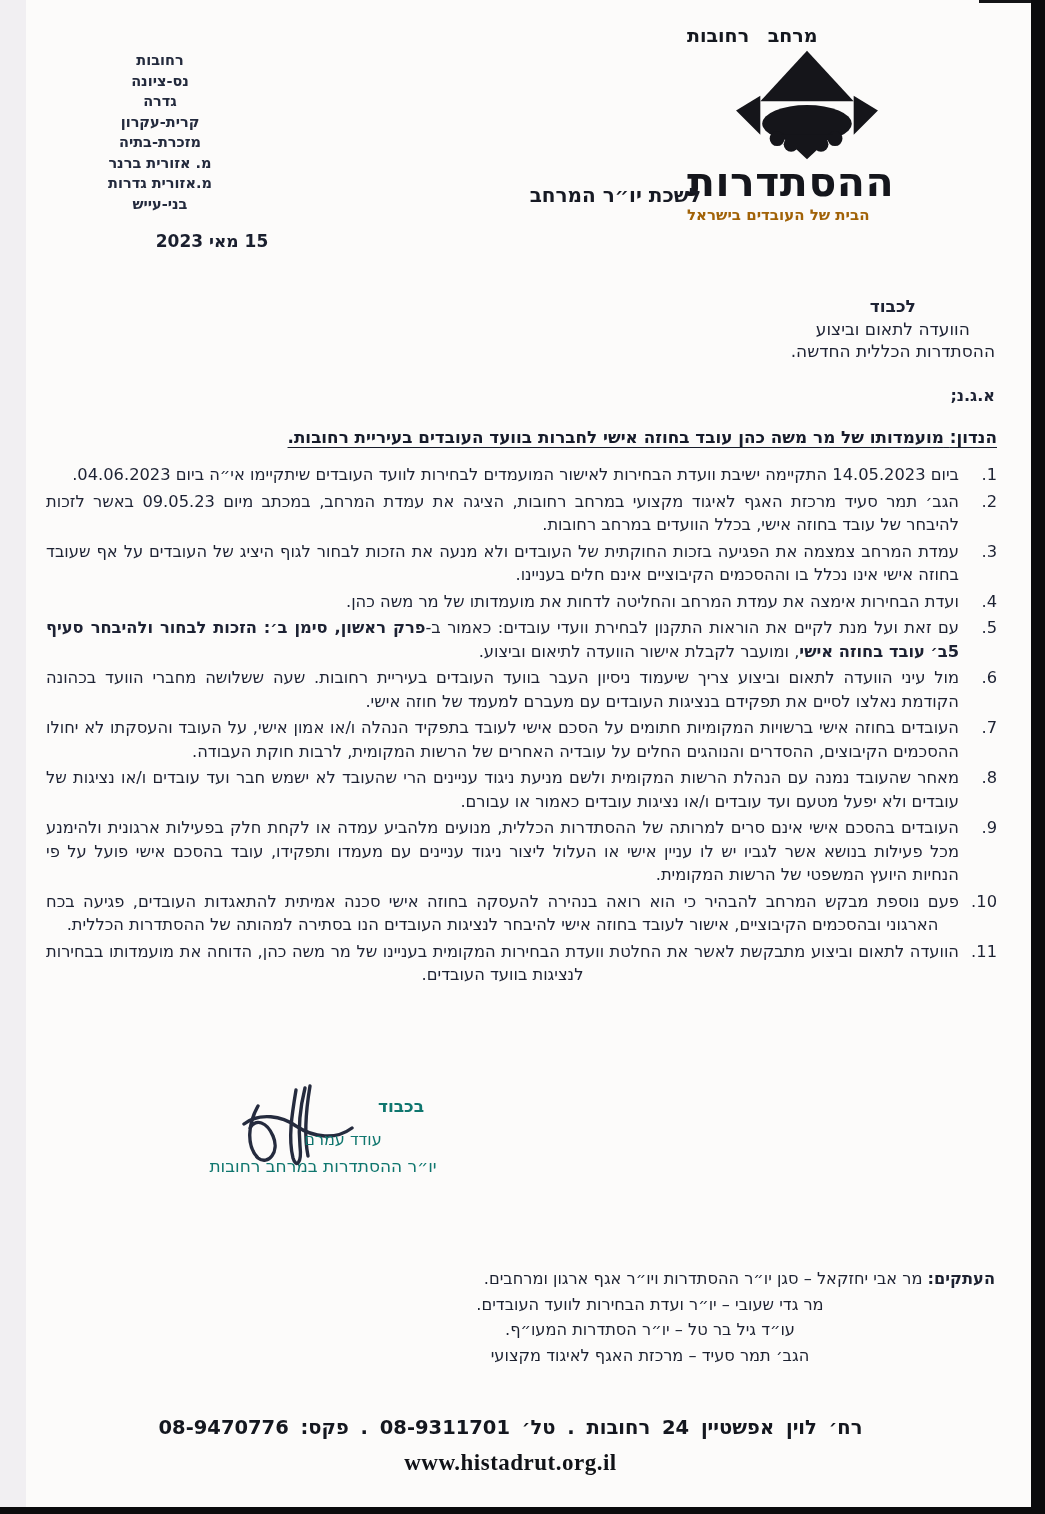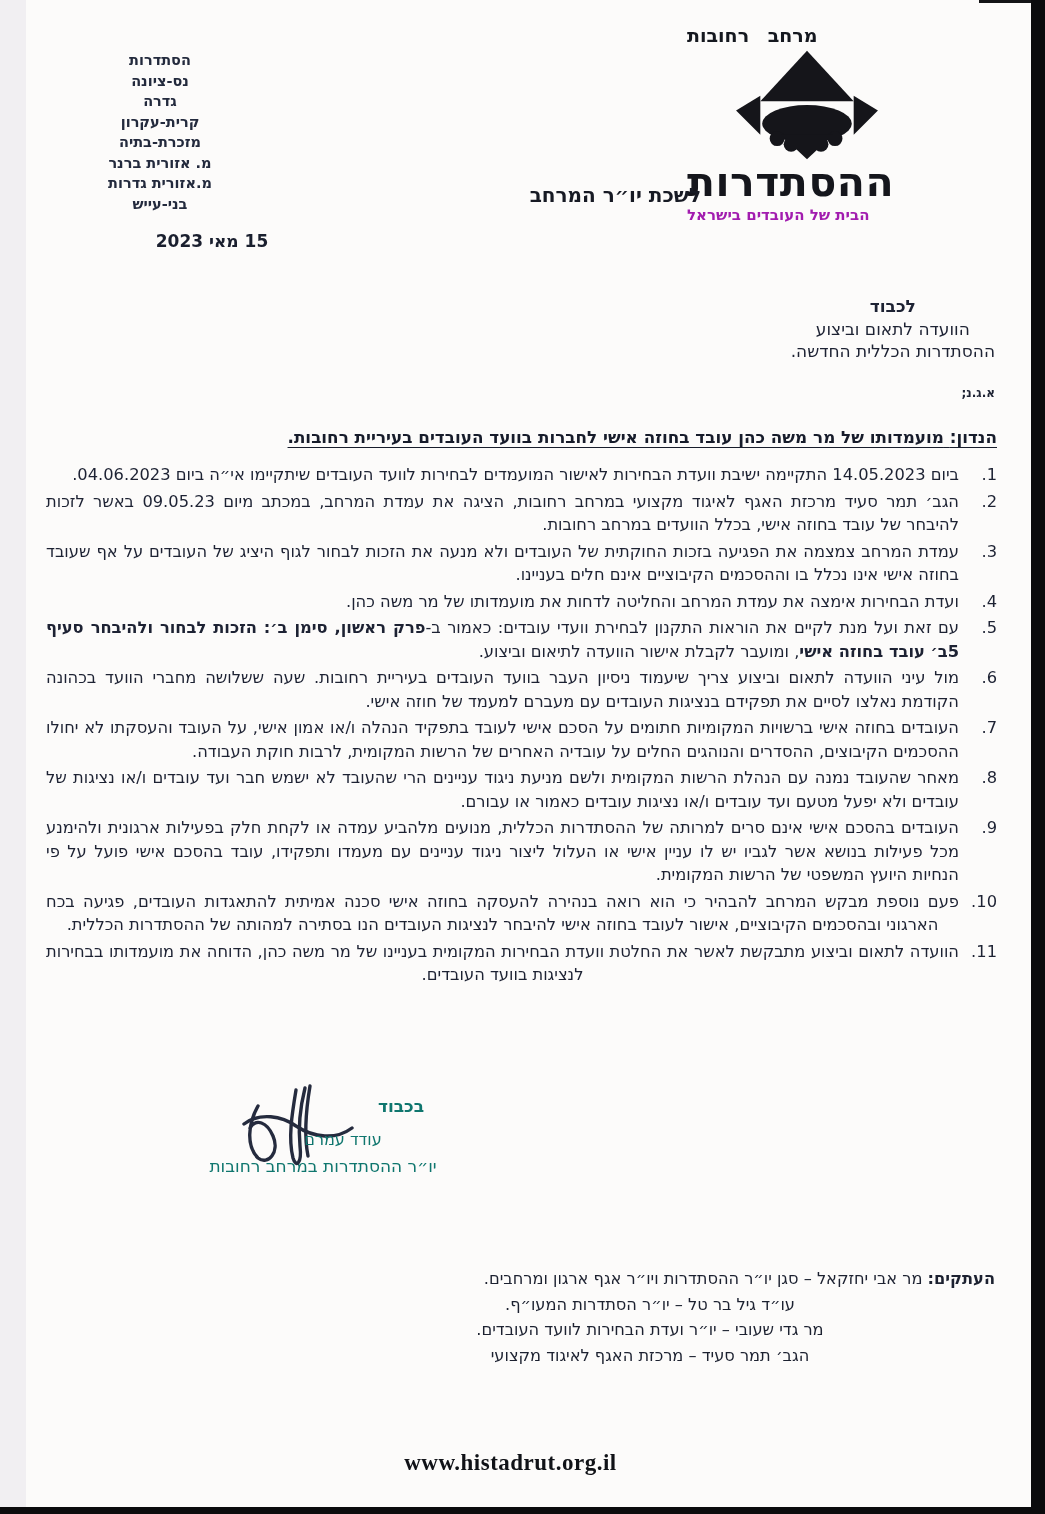--- a/index.html
+++ b/index.html
@@ -17,29 +17,29 @@
 
   
   .cities{position:absolute;top:50px;left:58px;width:204px;text-align:center;
     font-size:14.5px;font-weight:bold;line-height:20.5px;color:#232a3d;}
   .date{position:absolute;top:231px;left:132px;width:160px;text-align:center;
     font-size:17px;font-weight:bold;color:#1a1f2e;}
   .brand{position:absolute;top:24px;right:104px;width:240px;text-align:left;color:#15161c;}
   .brand-region{font-size:19px;font-weight:bold;word-spacing:12px;color:#15181f;}
   .brand-logo{display:block;margin:3px auto 0;}
   .brand-org{font-size:41px;font-weight:bold;line-height:42px;letter-spacing:.5px;}
-  .brand-tag{font-size:15px;font-weight:bold;margin-top:3px;color:#a21caf;}
+  .brand-tag{font-size:15px;font-weight:bold;margin-top:3px;color:#a16207;}
   .office{position:absolute;top:183px;right:330px;width:260px;text-align:right;
     font-size:20px;font-weight:bold;color:#171a24;}
 
   
   .recipient{position:absolute;top:295px;right:36px;text-align:center;
     font-size:17px;line-height:22.5px;}
   .recipient .salute{font-weight:bold;}
-  .greeting{position:absolute;top:386px;right:36px;font-size:12px;font-weight:bold;}
+  .greeting{position:absolute;top:386px;right:36px;font-size:16px;font-weight:bold;}
 
   
   .subject{position:absolute;top:427px;right:34px;left:40px;text-align:right;
     font-size:16.8px;font-weight:bold;color:#171c2b;
     text-decoration:underline;text-underline-offset:4px;}
 
   
   .list{position:absolute;top:463px;right:34px;left:46px;font-size:16.3px;line-height:23.5px;}
   .item{display:flex;margin-bottom:3px;}
   .inum{flex:0 0 38px;}
@@ -68,21 +68,21 @@
     font-family:"Liberation Serif",serif;font-size:23px;font-weight:bold;
     color:#101217;direction:ltr;letter-spacing:.5px;}
 </style>
 </head>
 <body>
 
 <div class="page">
   <span class="edge-left"></span>
 
   <div class="cities">
-    <div>הסתדרות</div>
+    <div>רחובות</div>
     <div>נס-ציונה</div>
     <div>גדרה</div>
     <div>קרית-עקרון</div>
     <div>מזכרת-בתיה</div>
     <div>מ. אזורית ברנר</div>
     <div>מ.אזורית גדרות</div>
     <div>בני-עייש</div>
   </div>
 
   <div class="date">15 מאי 2023</div>
@@ -182,21 +182,22 @@
     <div class="sig-name">עודד עמרם</div>
     <div class="sig-role">יו״ר ההסתדרות במרחב רחובות</div>
   </div>
 
   <div class="copies">
     <div class="c1">
       <span class="label">העתקים:</span>
       <span> </span>
       <span>מר אבי יחזקאל – סגן יו״ר ההסתדרות ויו״ר אגף ארגון ומרחבים.</span>
     </div>
+    <div class="cc">מר גדי שעובי – יו״ר ועדת הבחירות לוועד העובדים.</div>
     <div class="cc">עו״ד גיל בר טל – יו״ר הסתדרות המעו״ף.</div>
-    <div class="cc">מר גדי שעובי – יו״ר ועדת הבחירות לוועד העובדים.</div>
     <div class="cc">הגב׳ תמר סעיד – מרכזת האגף לאיגוד מקצועי</div>
   </div>
 
+  <div class="footer-line">רח׳ לוין אפשטיין 24 רחובות . טל׳ 08-9311701 . פקס: 08-9470776</div>
   <div class="footer-url">www.histadrut.org.il</div>
 </div>
 
 <span class="top-notch"></span>
 
 </body></html>

